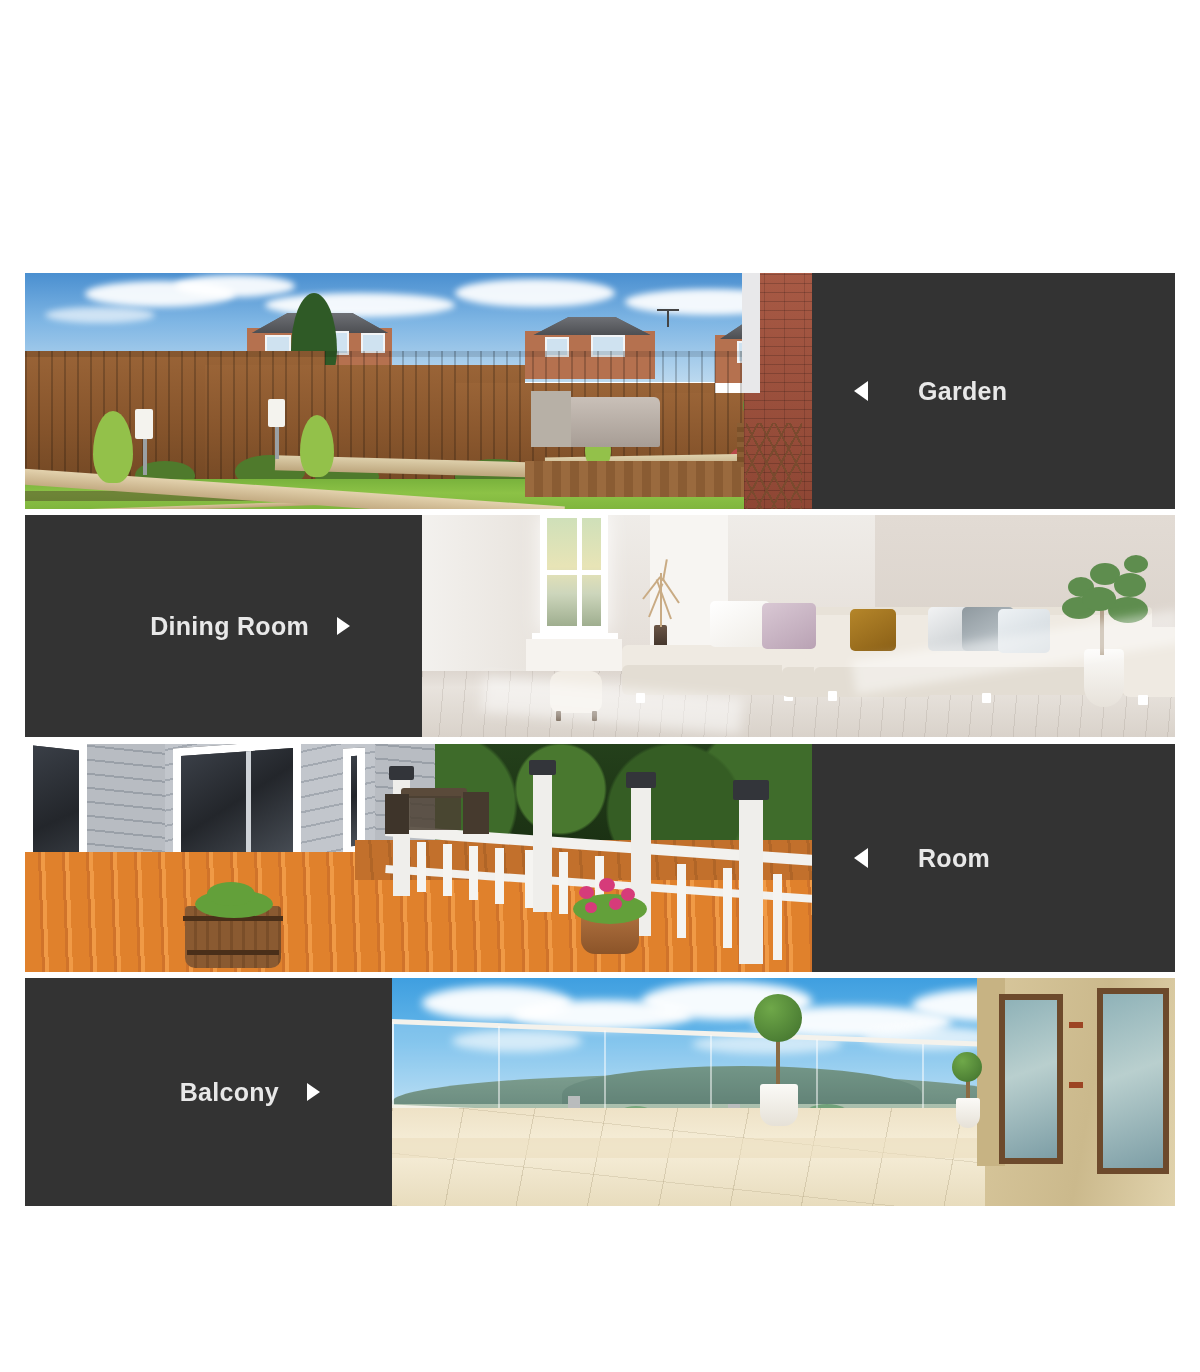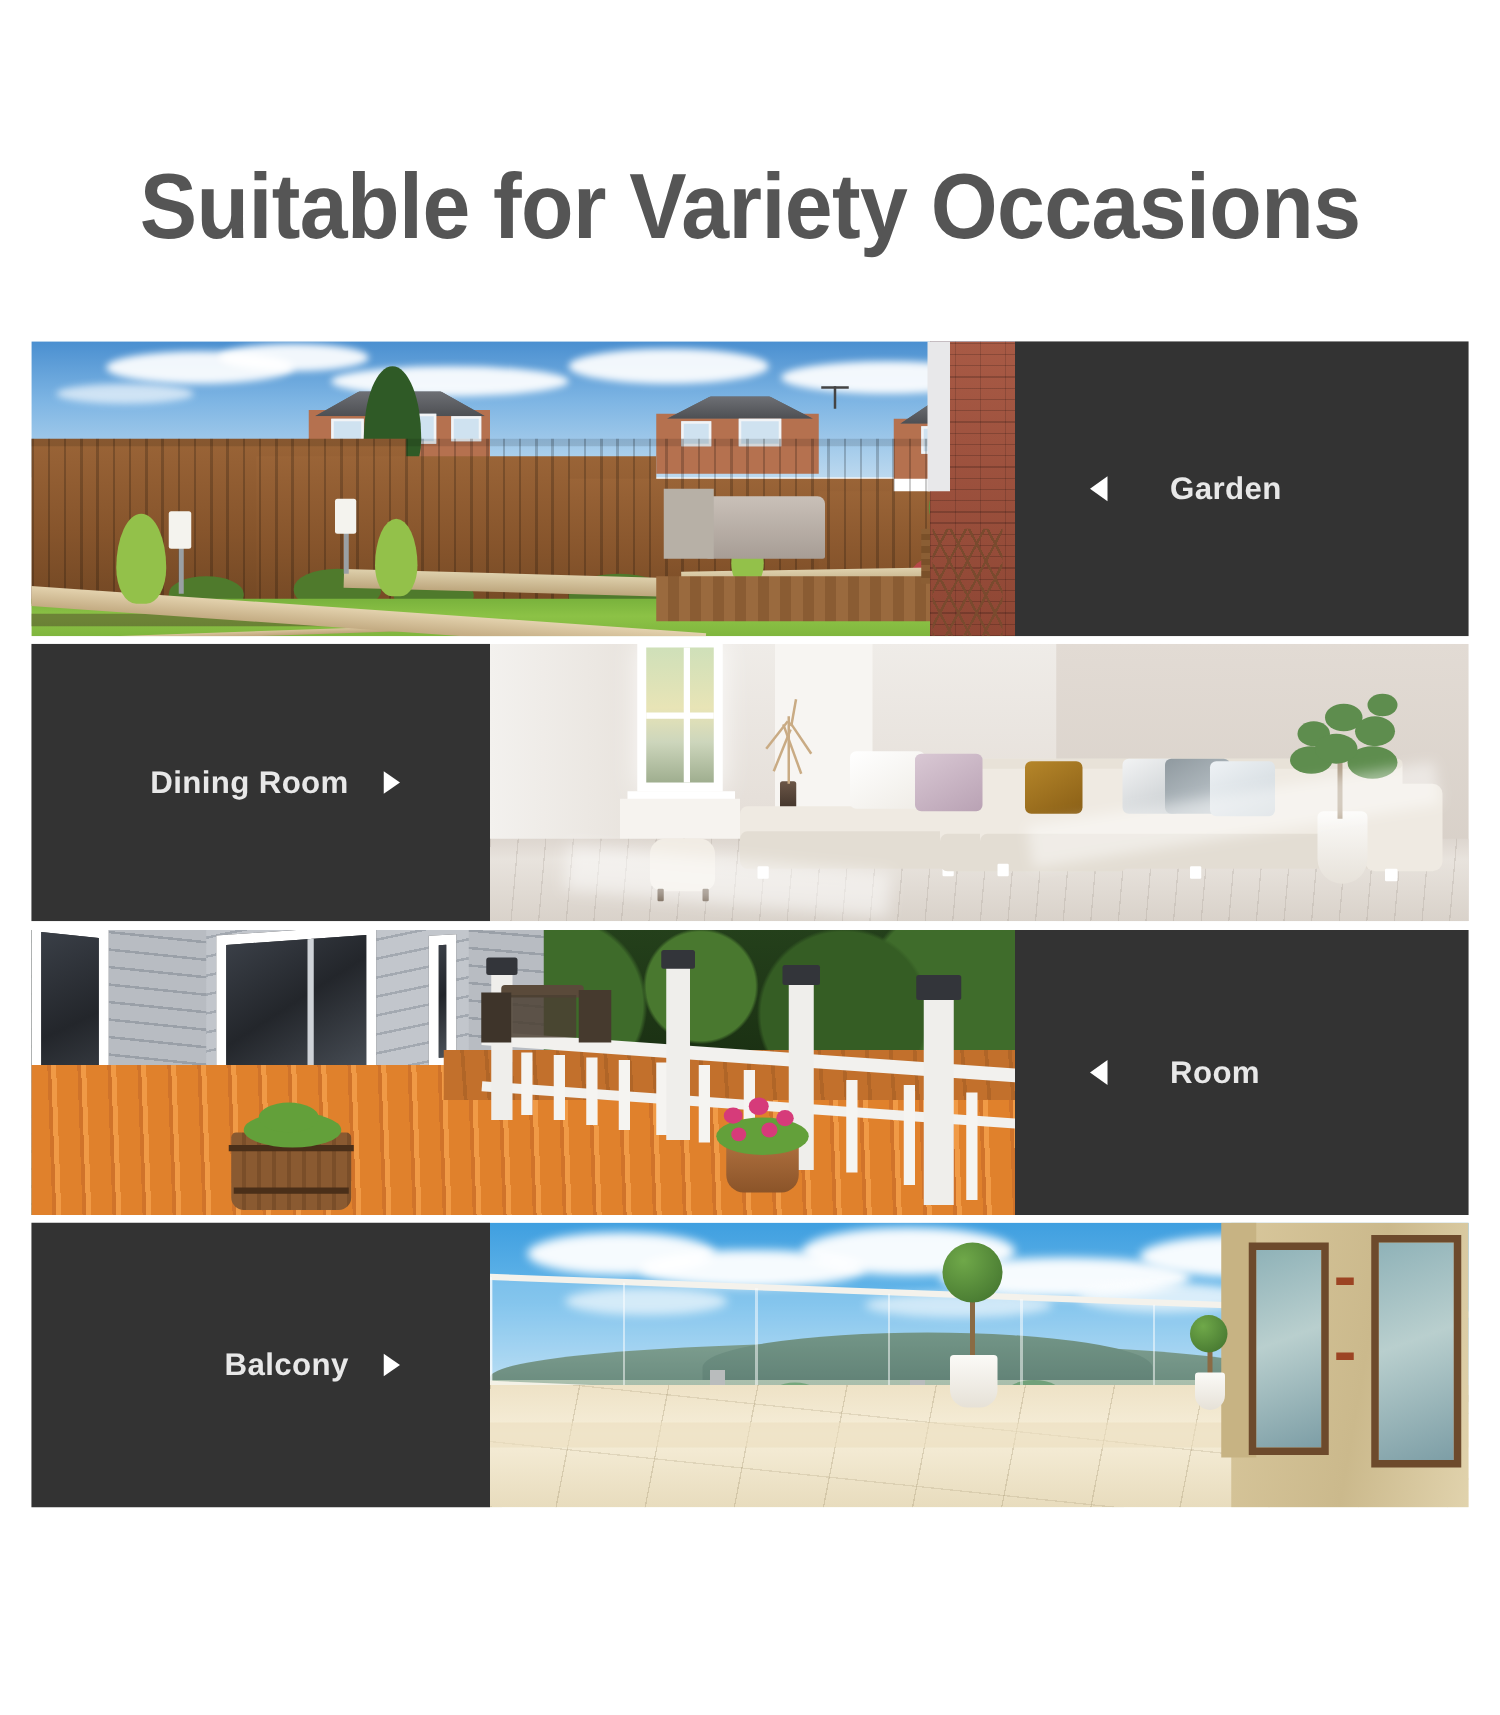--- a/index.html
+++ b/index.html
@@ -48,21 +48,21 @@
     display:flex;
     align-items:center;
     overflow:hidden;
   }
   .panel-inner{
     display:flex;align-items:center;
     width:100%;
     box-sizing:border-box;
   }
   .panel.left .panel-inner{justify-content:flex-end;padding-right:72px;}
-  .panel.right .panel-inner{justify-content:flex-start;padding-left:42px;margin-left:18px;}
+  .panel.right .panel-inner{justify-content:flex-start;padding-left:42px;}
   .lbl{
     color:#e8e8e8;
     font-size:25px;
     font-weight:bold;
     letter-spacing:0.3px;
     white-space:nowrap;
   }
   .tri{
     width:0;height:0;
     flex:0 0 auto;
@@ -176,23 +176,20 @@
     border:6px solid #6d4a2c;box-sizing:border-box;}
   .bl-topiary-ball{position:absolute;background:radial-gradient(circle at 35% 30%,#6fa849,#3f6f2c);border-radius:50%;}
   .bl-topiary-stem{position:absolute;background:#8a6b44;width:4px;}
   .bl-whitepot{position:absolute;background:linear-gradient(180deg,#fbfaf7,#e6e1d7);border-radius:3px 3px 14px 14px;}
 </style>
 </head>
 <body>
 
 <div class="page">
 
-  <div class="title-wrap">
-    <span class="title">Suitable for Variety Occasions</span>
-  </div>
 
   <div class="rows">
 
     <div class="row r1">
 
       <div class="photo" style="width:787px;height:236px;">
         <div class="scene">
           <div class="g-sky"></div>
           <div class="cloud" style="left:60px;top:8px;width:150px;height:26px;"></div>
           <div class="cloud" style="left:150px;top:2px;width:120px;height:22px;"></div>
@@ -280,21 +277,21 @@
       <div class="panel right" style="width:363px;height:236px;">
         <div class="panel-inner">
           <span class="tri left"></span>
           <span class="lbl">Garden</span>
         </div>
       </div>
     </div>
 
     <div class="row r2">
 
-      <div class="panel left" style="width:367px;height:222px;">
+      <div class="panel left" style="width:367px;height:222px;padding-left:30px;">
         <div class="panel-inner">
           <span class="lbl">Dining Room</span>
           <span class="tri right"></span>
         </div>
       </div>
 
       <div class="photo" style="width:783px;height:222px;">
         <div class="scene">
           <div class="lr-bg"></div>
           <div class="lr-wallR" style="width:330px;"></div>

